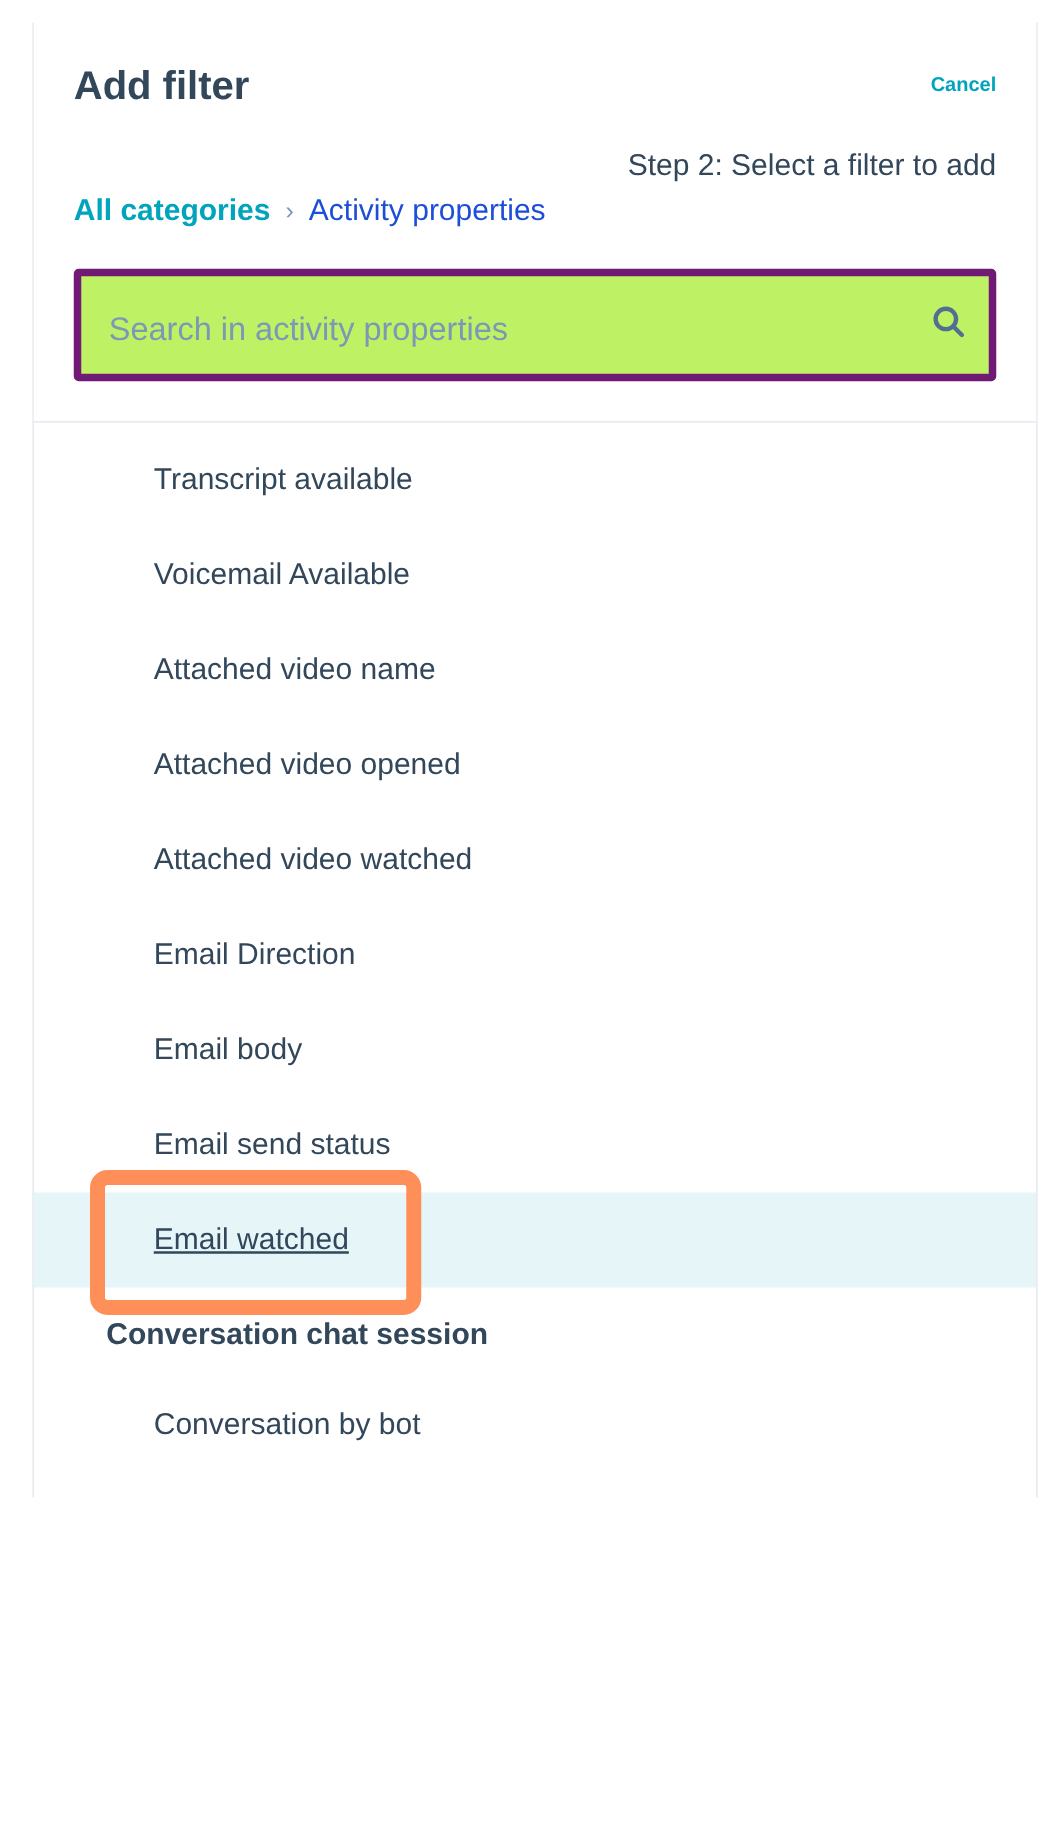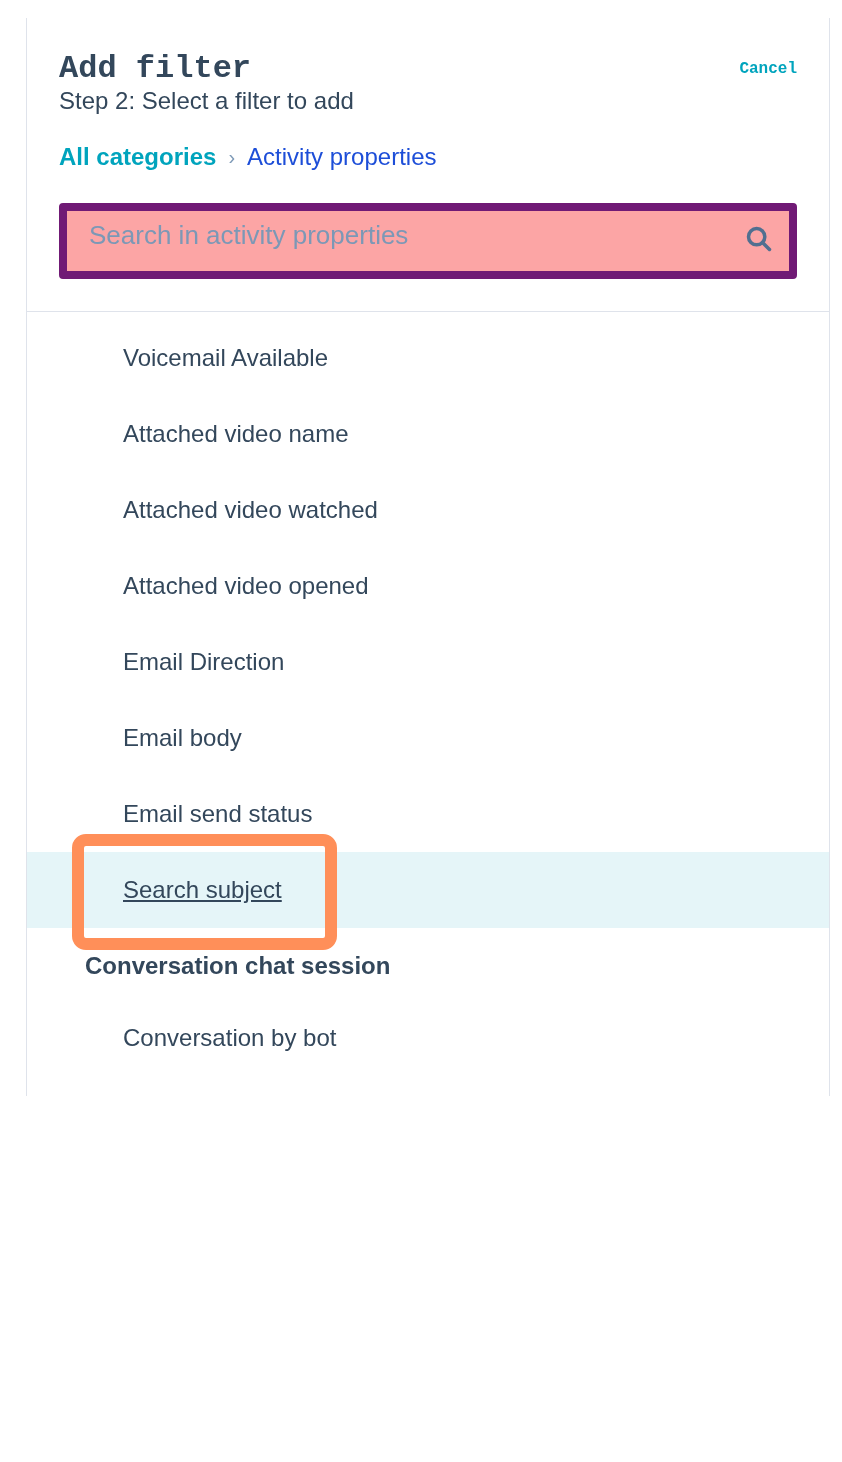--- a/index.html
+++ b/index.html
@@ -21,37 +21,38 @@
     }
     .header {
       padding: 32px 32px 32px 32px;
       border-bottom: 1px solid #dfe3eb;
       background: #fff;
     }
     .header-top {
       display: flex;
       justify-content: space-between;
       align-items: center;
-      font-family: Liberation Mono, monospace;
+      margin-bottom: 32px;
     }
     .title {
       font-size: 32px;
       font-weight: 700;
       color: #33475b;
     }
     .cancel-link {
       font-size: 16px;
       font-weight: 600;
       color: #00a4bd;
       cursor: pointer;
     }
     .step-text {
       font-size: 24px;
       color: #33475b;
-      margin-bottom: 28px;
+      margin-bottom: 8px;
+      text-align: right;
     }
     .breadcrumb {
       display: flex;
       align-items: center;
       font-size: 24px;
       margin-bottom: 32px;
     }
     .breadcrumb-link {
       color: #00a4bd;
       font-weight: 600;
@@ -63,25 +64,25 @@
       font-size: 20px;
     }
     .breadcrumb-current {
       color: #1d4ed8;
     }
     .search-wrap {
       position: relative;
     }
     .search-input {
       width: 100%;
-      padding: 9px 60px 20px 22px;
+      padding: 27px 60px 20px 22px;
       font-size: 26px;
-      border: 8px solid #701a75;
+      border: 6px solid #701a75;
       border-radius: 4px;
-      background: #fca5a5;
+      background: #bef264;
       color: #33475b;
       outline: none;
     }
     .search-input::placeholder {
       color: #7c98b6;
     }
     .search-icon {
       position: absolute;
       right: 24px;
       top: 50%;
@@ -142,44 +143,47 @@
         <svg width="28" height="28" viewBox="0 0 24 24" fill="none" stroke="currentColor" stroke-width="3" stroke-linecap="round" stroke-linejoin="round">
           <circle cx="10" cy="10" r="7"></circle>
           <line x1="21" y1="21" x2="15" y2="15"></line>
         </svg>
       </span>
     </div>
   </div>
 
   <div class="list-container">
     <div class="list-item">
+      <span>Transcript available</span>
+    </div>
+    <div class="list-item">
       <span>Voicemail Available</span>
     </div>
 
 
     <div class="list-item">
       <span>Attached video name</span>
     </div>
     <div class="list-item">
-      <span>Attached video watched</span>
+      <span>Attached video opened</span>
     </div>
     <div class="list-item">
-      <span>Attached video opened</span>
+      <span>Attached video watched</span>
     </div>
     <div class="list-item">
       <span>Email Direction</span>
     </div>
     <div class="list-item">
       <span>Email body</span>
     </div>
     <div class="list-item">
       <span>Email send status</span>
     </div>
     <div class="list-item highlighted-row">
-      <span class="list-item-text">Search subject</span>
+      <span class="list-item-text">Email watched</span>
       <div class="highlight-box"></div>
     </div>
 
     <div class="group-header">Conversation chat session</div>
 
     <div class="list-item">
       <span>Conversation by bot</span>
     </div>
   </div>
 </div>

